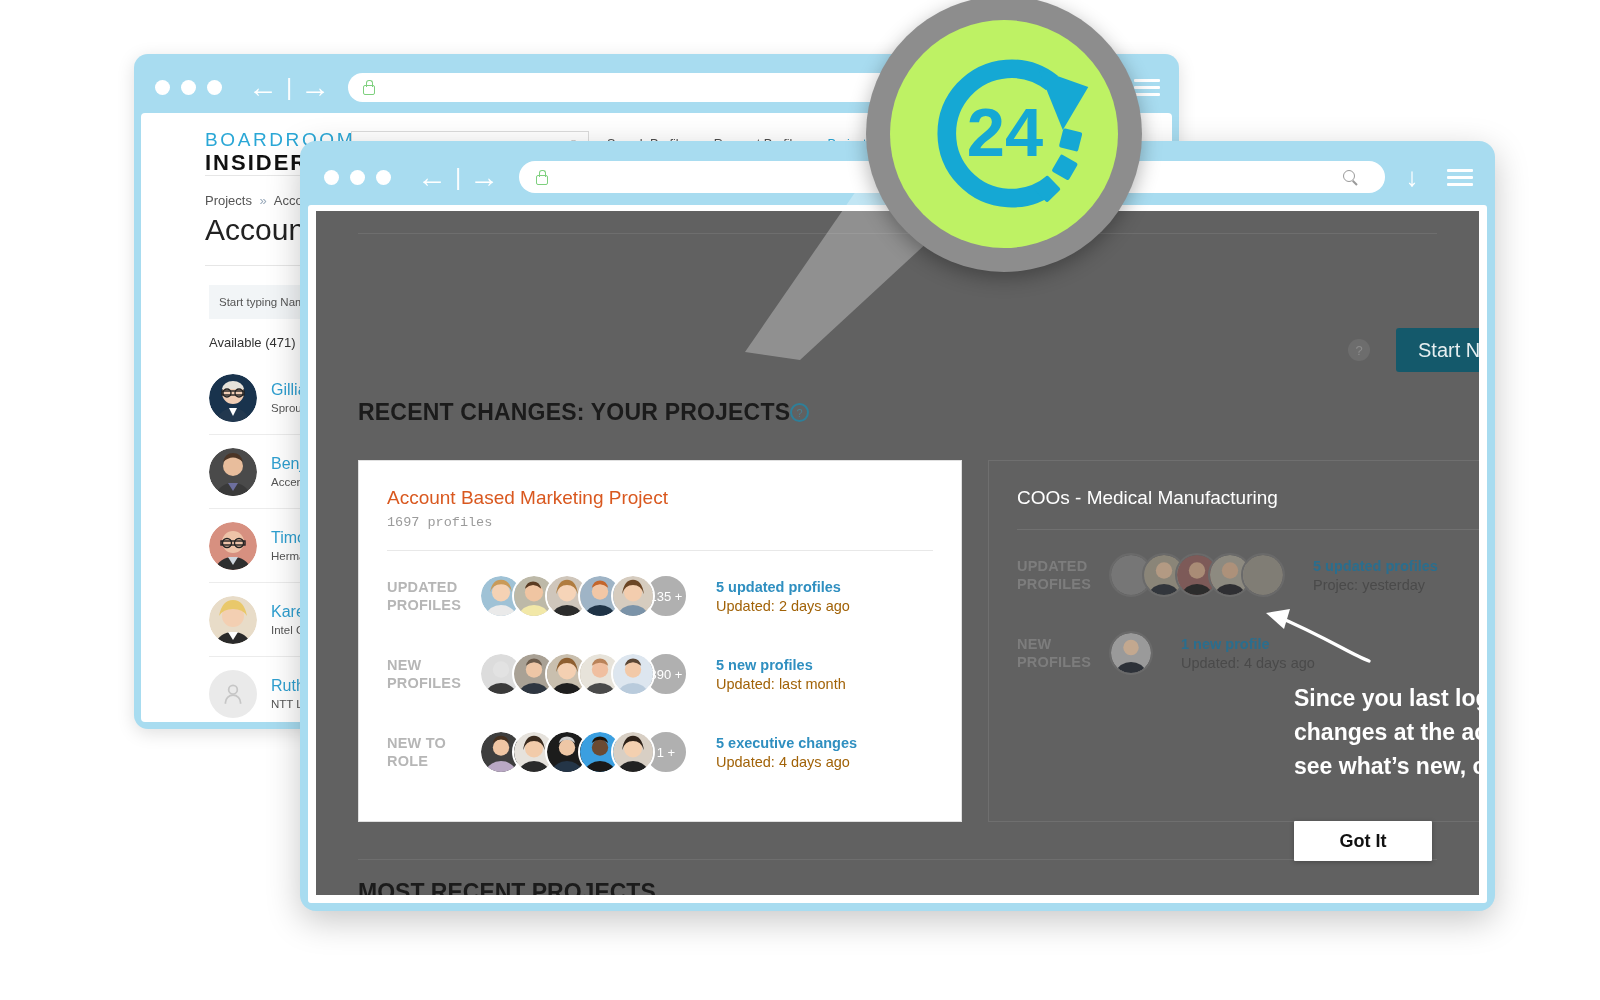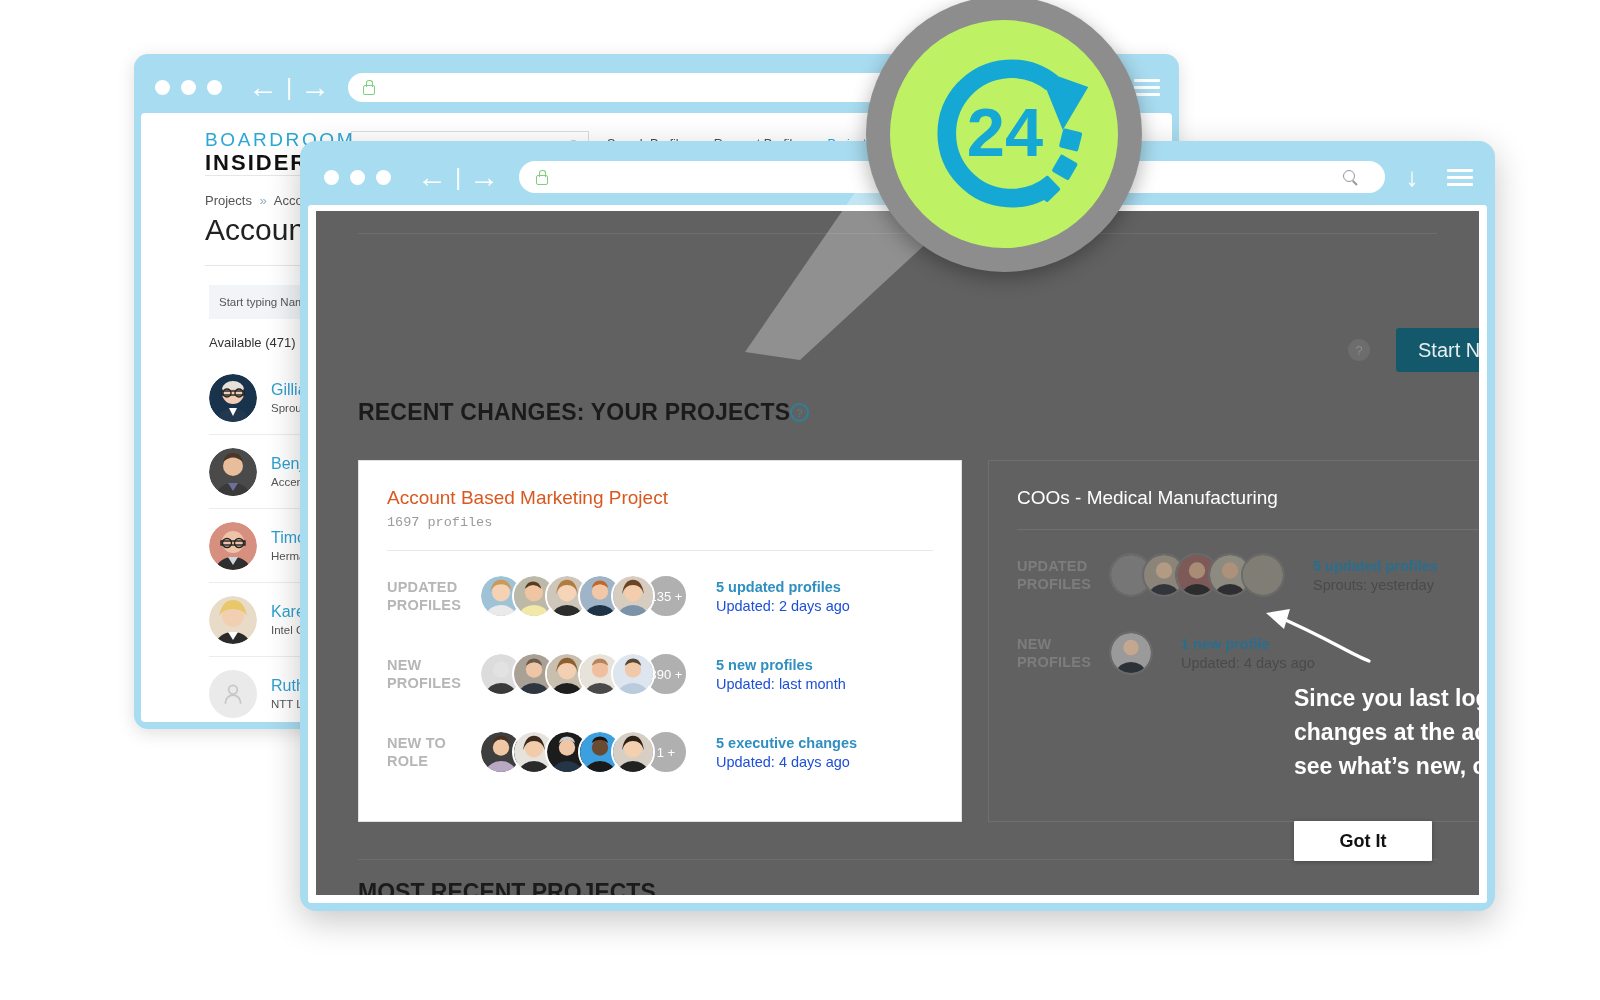--- a/index.html
+++ b/index.html
@@ -174,21 +174,21 @@
   .pcard.ghost .stack .av { border-color:#6a6a6a; }
   .stack .av:first-child { margin-left:0; }
   .stack .more {
     width:44px; height:44px; border-radius:50%; margin-left:-11px;
     background:#b0b0b0; color:#fff; font-size:13px; display:flex;
     align-items:center; justify-content:center; border:2.5px solid #fff;
   }
   .sinfo { margin-left:28px; }
   .sinfo .a { color:#2f8fc0; font-size:14.5px; font-weight:700; }
   .pcard.ghost .sinfo .a { color:#2a6e8e; }
-  .sinfo .b { color:#1d4ed8; font-size:14.5px; margin-top:3px; }
+  .sinfo .b { color:#a16207; font-size:14.5px; margin-top:3px; }
   .pcard.ghost .sinfo .b { color:#4a4a4a; }
 
   .mrp-rule { position:absolute; left:42px; right:42px; top:648px; height:1px; background:#6e6e6e; }
   .mrp-title {
     position:absolute; left:42px; top:668px; font-size:23px; font-weight:700; color:#1b1b1b;
   }
 
   
   .tip-text {
     position:absolute; left:978px; top:470px; width:560px;
@@ -756,21 +756,21 @@
                       </clipPath>
                     </defs>
                     <g clip-path="url(#g5)">
                       <rect width="44" height="44" fill="#807d75"></rect>
                     </g>
                   </svg>
                 </div>
             </div>
             <div class="sinfo">
               <div class="a">5 updated profiles</div>
-              <div class="b">Sprouts: yesterday</div>
+              <div class="b">Projec: yesterday</div>
             </div>
           </div>
 
           <div class="srow">
             <div class="slabel">NEW PROFILES</div>
             <div class="stack">
               <div class="av">
                   <svg class="avimg" viewBox="0 0 44 44">
                     <defs>
                       <clipPath id="g6">

